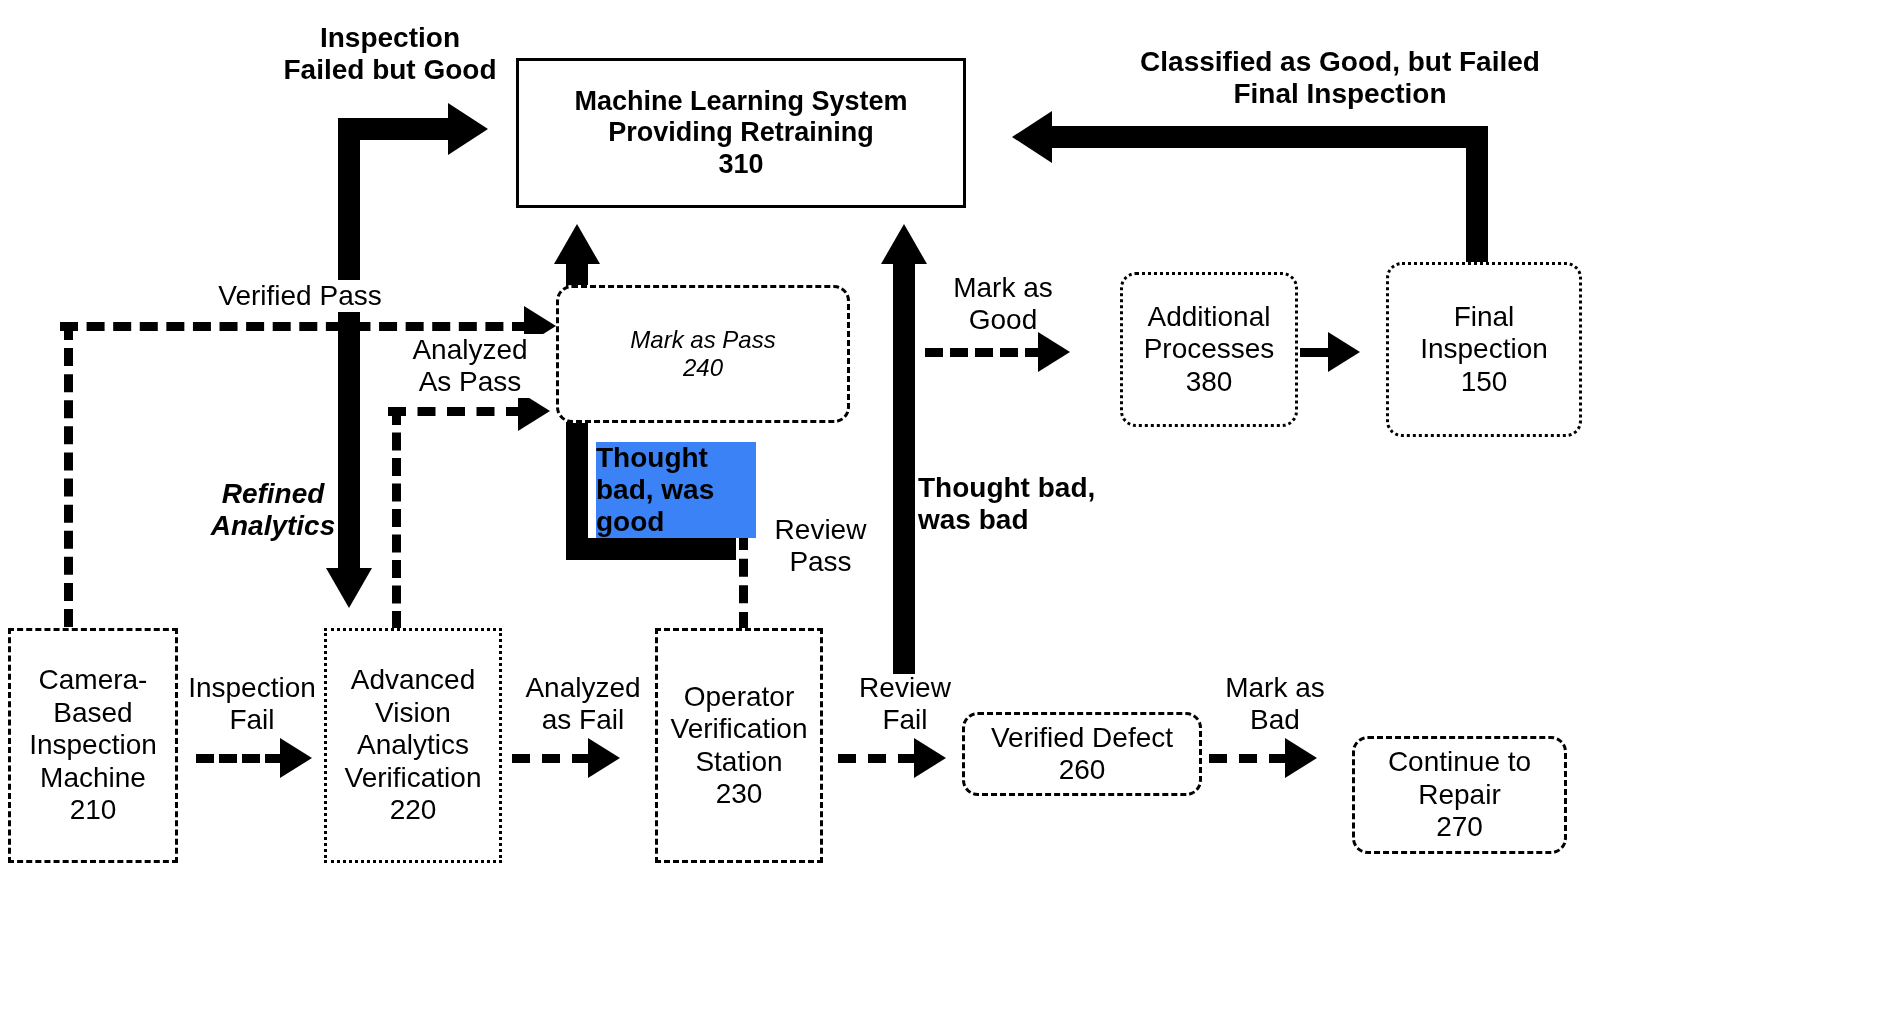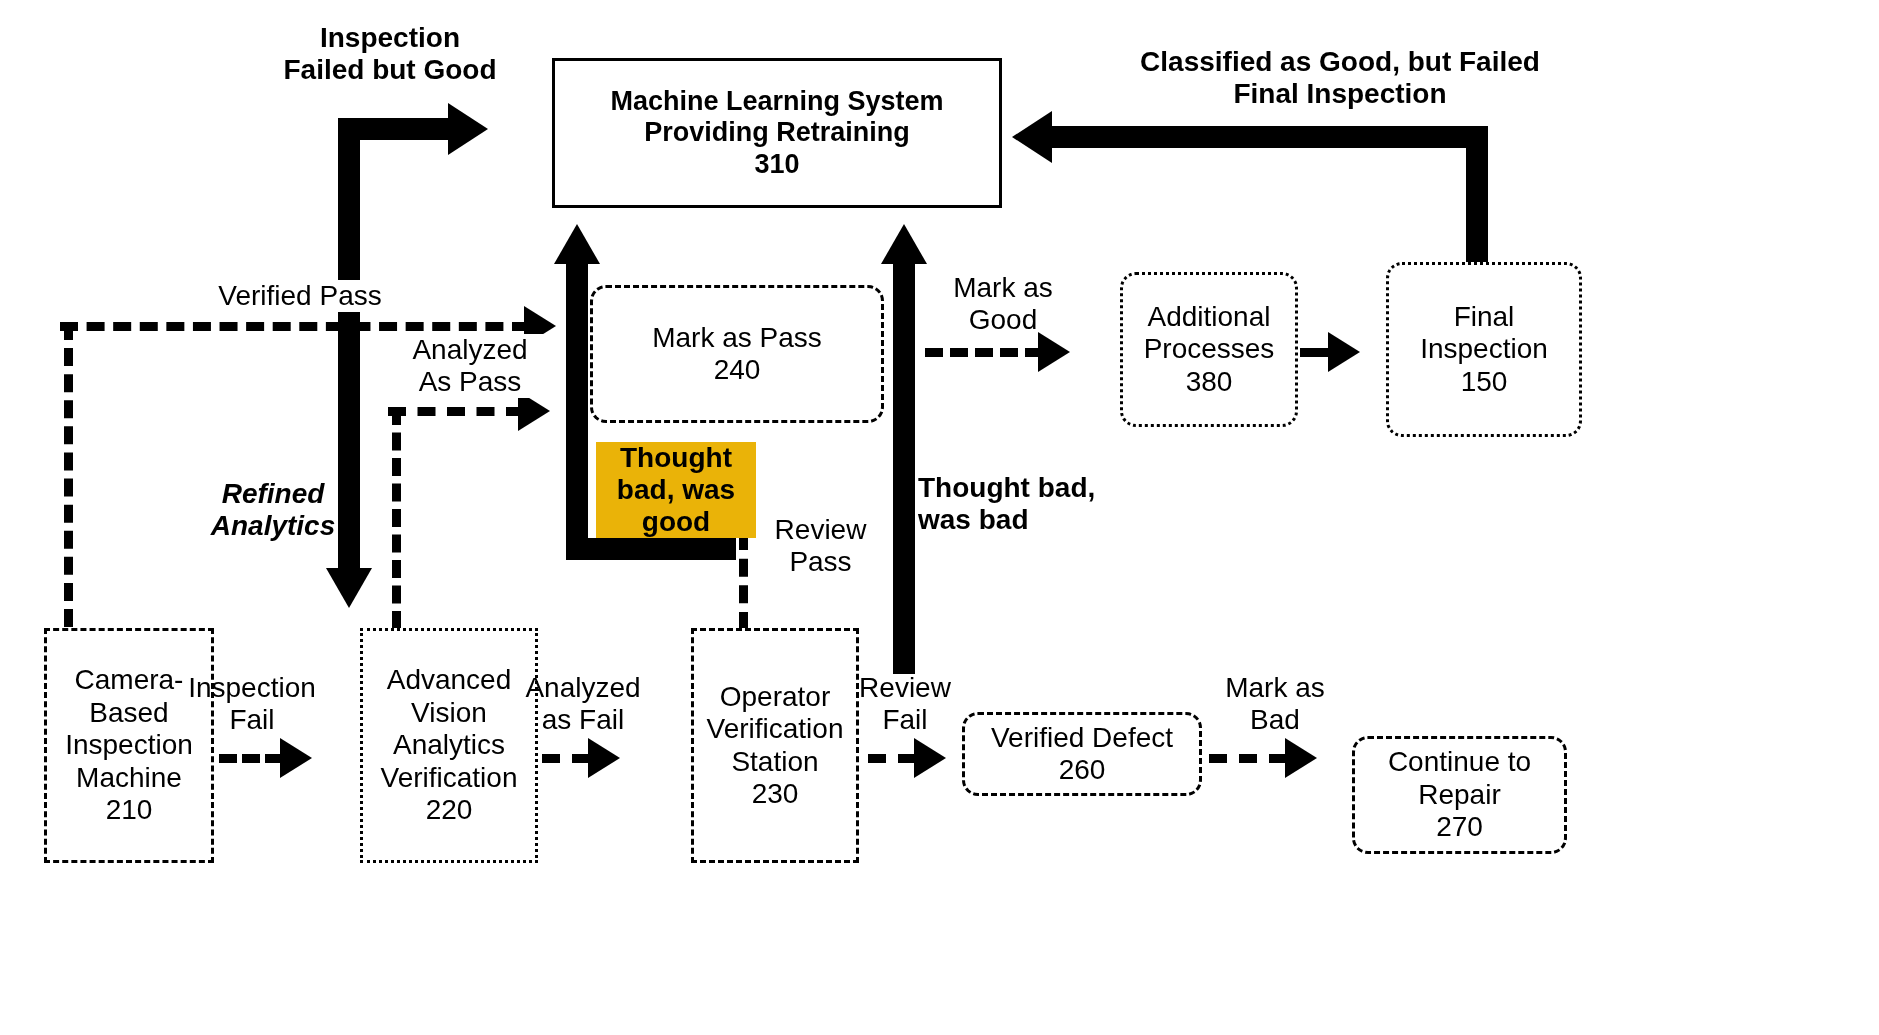--- a/index.html
+++ b/index.html
@@ -22,21 +22,21 @@
     background:#fff;
     box-sizing:border-box;
     z-index:6;
   }
   .node .txt{white-space:pre-line;display:block;width:100%;}
 
   .b-dashed      {border:3px dashed #000;}
   .b-dotted      {border:3px dotted #000;}
   .b-solid       {border:3px solid  #000;}
   .r-round       {border-radius:16px;}
-  .r-none        {border-radius:0;margin-left:36px;}
+  .r-none        {border-radius:0;}
 
   
   .lbl{
     position:absolute;
     text-align:center;
     line-height:1.14;
     white-space:pre-line;
     z-index:7;
     background:transparent;
   }
@@ -106,21 +106,21 @@
   <div class="sbar" style="left:1466px; top:126px; width:22px; height:144px;"></div>
   <div class="sbar" style="left:1052px; top:126px; width:436px; height:22px;"></div>
   <div class="shead left" style="left:1012px; top:111px;"></div>
 
   <div class="node b-solid r-none" style="left:516px; top:58px; width:450px; height:150px; font-size:27px; font-weight:bold;">
     <span class="txt">Machine Learning System
 Providing Retraining
 310</span>
   </div>
 
-  <div class="node b-dashed r-round" style="left:590px; top:285px; width:294px; height:138px; font-size:28px;">
+  <div class="node b-dashed r-round" style="left:556px; top:285px; width:294px; height:138px; font-size:24px;font-style:italic;">
     <span class="txt">Mark as Pass
 240</span>
   </div>
 
   <div class="node b-dotted r-round" style="left:1120px; top:272px; width:178px; height:155px; font-size:28px;">
     <span class="txt">Additional
 Processes
 380</span>
   </div>
 
@@ -171,21 +171,21 @@
 Final Inspection</div>
 
   <div class="lbl" style="left:180px; top:280px; width:240px; font-size:28px; background:#fff;">Verified Pass</div>
 
   <div class="lbl" style="left:390px; top:334px; width:160px; font-size:28px; background:#fff;">Analyzed
 As Pass</div>
 
   <div class="lbl bold" style="left:178px; top:478px; width:190px; font-size:28px;font-style:italic;">Refined
 Analytics</div>
 
-  <div class="lbl bold" style="left:596px; top:442px; width:160px; font-size:28px; text-align:center; background:#eab308;">Thought
+  <div class="lbl bold" style="left:596px; top:442px; width:160px; font-size:28px; text-align:left; background:#3b82f6;">Thought
 bad, was
 good</div>
 
   <div class="lbl bold" style="left:918px; top:472px; width:210px; font-size:28px; text-align:left;">Thought bad,
 was bad</div>
 
   <div class="lbl" style="left:758px; top:514px; width:125px; font-size:28px;">Review
 Pass</div>
 
   <div class="lbl" style="left:918px; top:272px; width:170px; font-size:28px;">Mark as

